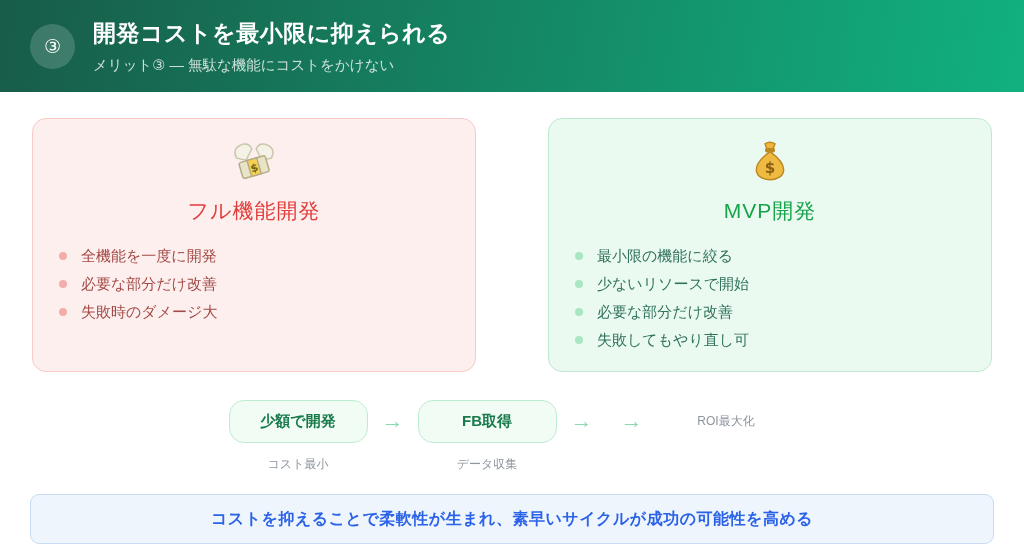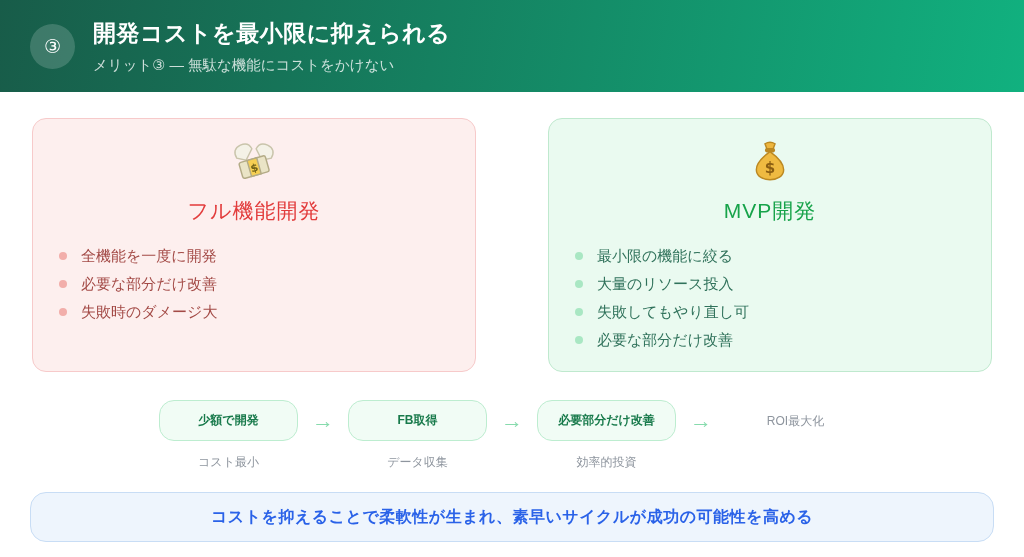--- a/index.html
+++ b/index.html
@@ -115,42 +115,42 @@
     align-items: flex-start;
   }
   .flow-step { display: flex; flex-direction: column; align-items: center; width: 139px; }
   .step-box {
     width: 139px;
     padding: 11px 4px;
     border-radius: 15px;
     background: #f1fcf5;
     border: 1.5px solid #bdedd0;
     color: #187a4b;
-    font-size: 12px;
+    font-size: 15px;
     font-weight: bold;
     text-align: center;
   }
   .step-caption {
     margin-top: 13px;
     font-size: 12px;
     color: #8e959e;
   }
   .flow-arrow {
     width: 50px;
     line-height: 41px;
     text-align: center;
     font-size: 22px;
     color: #87dbad;
   }
 
   
   .banner {
     margin: 21px 30px 0 30px;
     height: 50px;
-    border-radius: 16px;
+    border-radius: 9px;
     background: #eef5fd;
     border: 1px solid #c8ddf5;
     display: flex; align-items: center; justify-content: center;
     color: #2a62e8;
     font-size: 16px;
     font-weight: bold;
     letter-spacing: 0.5px;
   }
 </style>
 </head>
@@ -208,50 +208,46 @@
         </svg>
       </div>
       <div class="card-title">MVP開発</div>
       <ul class="card-list">
         <li>
             <span class="dot"></span>
             <span class="item-text">最小限の機能に絞る</span>
           </li>
         <li>
             <span class="dot"></span>
-            <span class="item-text">大量のリソース投入</span>
+            <span class="item-text">少ないリソースで開始</span>
+          </li>
+        <li>
+            <span class="dot"></span>
+            <span class="item-text">必要な部分だけ改善</span>
           </li>
         <li>
             <span class="dot"></span>
             <span class="item-text">失敗してもやり直し可</span>
-          </li>
-        <li>
-            <span class="dot"></span>
-            <span class="item-text">必要な部分だけ改善</span>
           </li>
       </ul>
     </div>
 
   </div>
 
   <div class="flow">
     <div class="flow-step">
       <div class="step-box">少額で開発</div>
       <div class="step-caption">コスト最小</div>
     </div>
     <div class="flow-arrow">→</div>
     <div class="flow-step">
       <div class="step-box">FB取得</div>
       <div class="step-caption">データ収集</div>
     </div>
     <div class="flow-arrow">→</div>
-    <div class="flow-step">
-      <div class="step-box">必要部分だけ改善</div>
-      <div class="step-caption">効率的投資</div>
-    </div>
     <div class="flow-arrow">→</div>
     <div class="flow-step">
       <div class="step-caption">ROI最大化</div>
     </div>
   </div>
 
   <div class="banner">
     <span>コストを抑えることで柔軟性が生まれ、素早いサイクルが成功の可能性を高める</span>
   </div>
 

